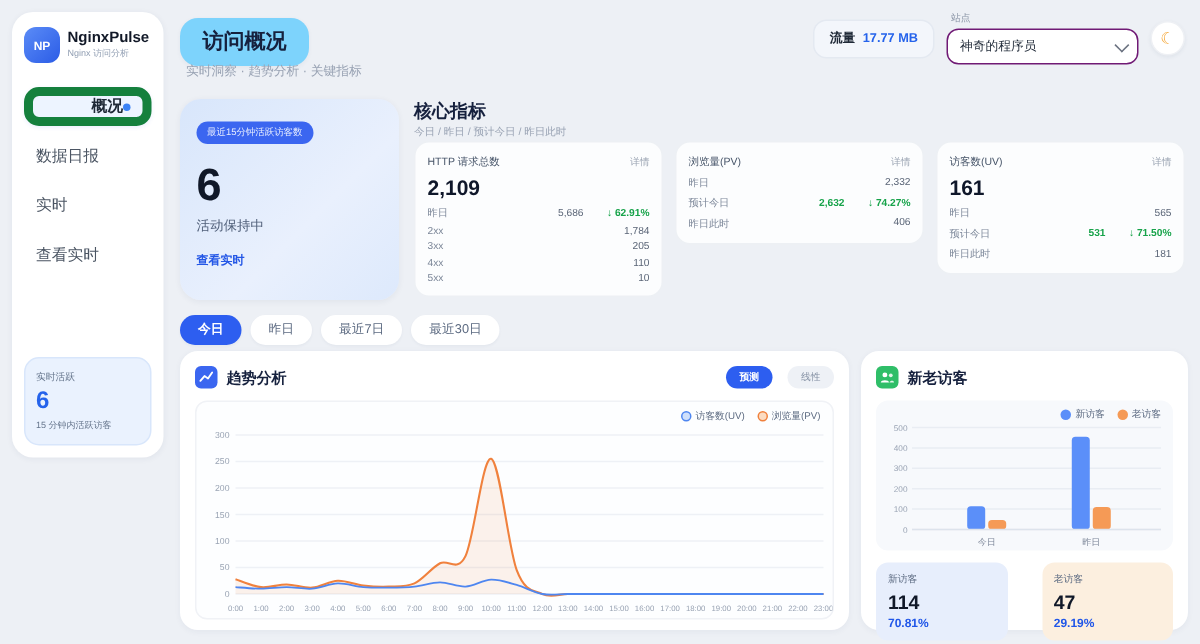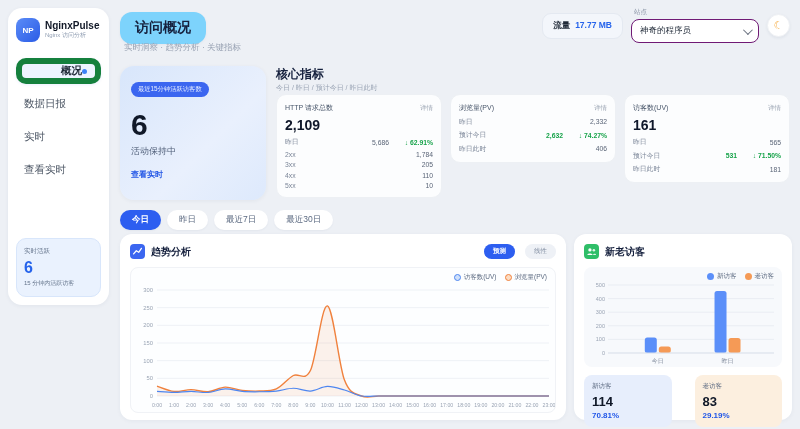--- a/index.html
+++ b/index.html
@@ -351,17 +351,17 @@
       </svg>
   </div>
   <div class="stats-row">
     <div class="stat-box new">
       <div class="stat-lbl">新访客</div>
       <div class="stat-val">114</div>
       <div class="stat-pct">70.81%</div>
     </div>
     <div class="stat-box old">
       <div class="stat-lbl">老访客</div>
-      <div class="stat-val">83</div>
+      <div class="stat-val">47</div>
       <div class="stat-pct">29.19%</div>
     </div>
   </div>
 </div>
 
 </body></html>

